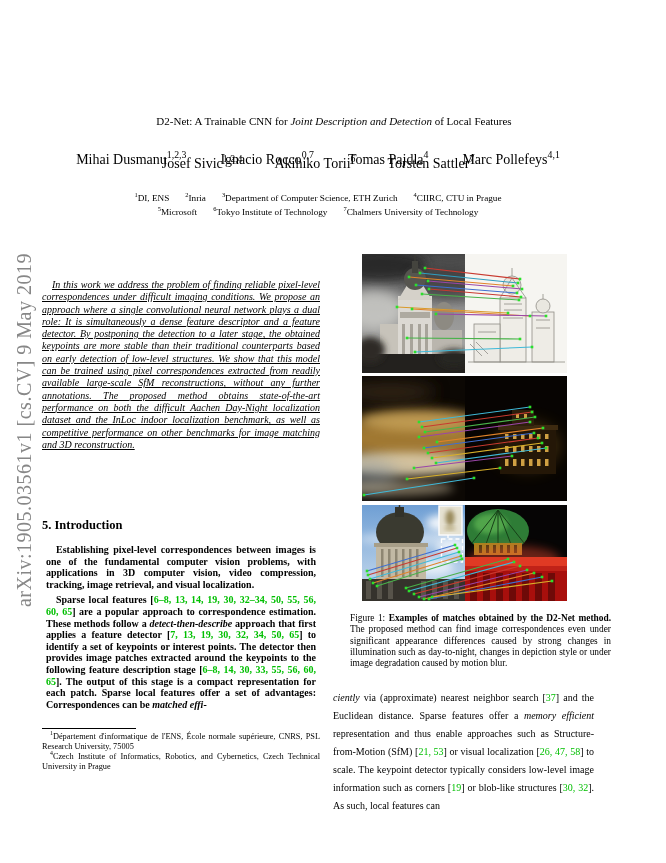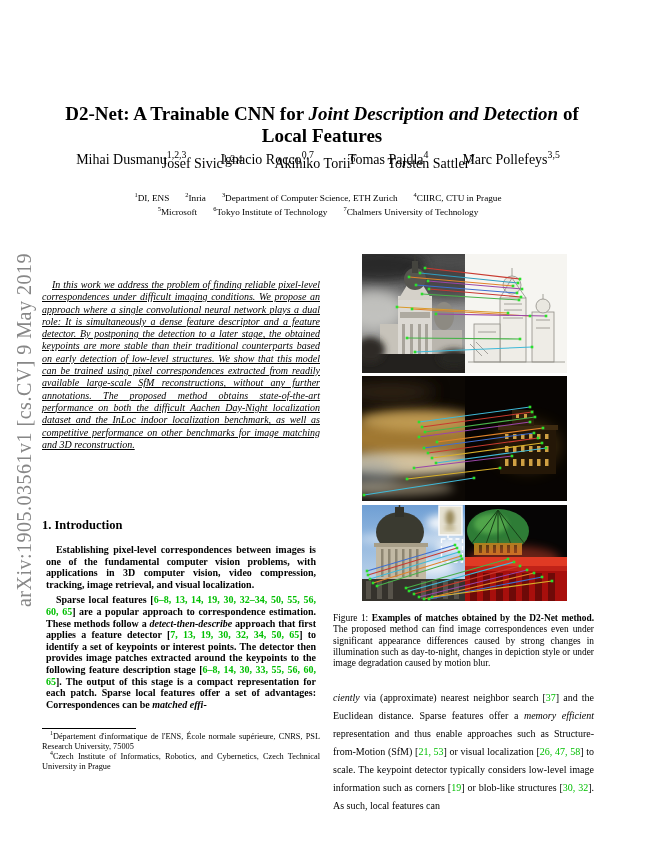--- a/index.html
+++ b/index.html
@@ -1,22 +1,22 @@
 <!DOCTYPE html>
 <html><head>
 <meta charset="utf-8">
 <style>
   html,body{margin:0;padding:0;background:#ffffff;}
   .page{position:relative;width:666px;height:863px;background:#ffffff;overflow:hidden;
         font-family:"Liberation Serif","DejaVu Serif",serif;color:#000;}
   .watermark{position:absolute;left:-204px;top:417px;width:460px;height:26px;
         transform:rotate(-90deg);transform-origin:center center;text-align:center;
         font-size:20px;letter-spacing:.5px;color:#878787;white-space:nowrap;}
-  .title{position:absolute;top:99px;left:42px;width:552px;margin:4px;text-align:center;
-        font-size:19px;font-weight:bold;}
+  .title{position:absolute;top:99px;left:42px;width:552px;margin:16px;text-align:center;
+        font-size:11px;font-weight:normal;}
   .authors-row{position:absolute;left:42px;width:552px;display:flex;justify-content:center;
         column-gap:34px;font-size:14px;}
   .authors-row.r1{top:152px;} .authors-row.r2{top:156px;column-gap:32px;}
   .affil-row{position:absolute;left:42px;width:552px;display:flex;justify-content:center;
         column-gap:16px;font-size:9.2px;}
   .affil-row.r1{top:193px;} .affil-row.r2{top:207px;}
   sup{font-size:70%;line-height:0;}
   .abs-head{position:absolute;top:253px;left:42px;width:278px;text-align:center;
         font-size:12.5px;font-weight:bold;}
   .abs-body{position:absolute;top:279px;left:42px;width:278px;font-size:10px;line-height:12.3px;
@@ -24,62 +24,62 @@
   .sec-head{position:absolute;top:518px;left:42px;width:278px;font-size:12.5px;font-weight:bold;}
   .body-col{position:absolute;top:540px;left:42px;width:278px;font-size:10px;line-height:11.6px;
         text-align:justify;}
   .body-col p{margin:4px;text-indent:10px;font-weight:bold;}
   .fn-rule{position:absolute;top:728px;left:42px;width:94px;border-top:1px solid #000;height:0;}
   .footnotes{position:absolute;top:732px;left:42px;width:278px;font-size:8.3px;line-height:9.9px;
         text-align:justify;}
   .footnotes p{margin:0;text-indent:8px;}
   .fig-img{position:absolute;left:362px;width:205px;display:block;}
   .fig1{top:254px;height:119px;} .fig2{top:376px;height:125px;} .fig3{top:505px;height:96px;}
-  .caption{position:absolute;top:613px;left:333px;width:261px;font-size:9.4px;line-height:11.3px;
+  .caption{position:absolute;top:613px;left:350px;width:261px;font-size:9.4px;line-height:11.3px;
         text-align:justify;}
   .cont-para{position:absolute;top:689px;left:333px;width:261px;font-size:10px;line-height:18px;
         text-align:justify;}
   .cite{color:#00bf00;}
   svg{display:block;}
 </style>
 </head>
 <body>
 
 <div class="page">
 
   <div class="watermark">arXiv:1905.03561v1  [cs.CV]  9 May 2019</div>
 
   <h1 class="title"><span>D2-Net: A Trainable CNN for </span><i>Joint Description and Detection</i><span> of Local Features</span></h1>
 
   <div class="authors-row r1" id="authors-row-1">
       <span>Mihai Dusmanu<sup>1,2,3</sup></span>
       <span>Ignacio Rocco<sup>0,7</sup></span>
       <span>Tomas Pajdla<sup>4</sup></span>
-      <span>Marc Pollefeys<sup>3,5</sup></span>
+      <span>Marc Pollefeys<sup>4,1</sup></span>
     </div>
   <div class="authors-row r2" id="authors-row-2">
       <span>Josef Sivic<sup>1,2,4</sup></span>
       <span>Akihiko Torii<sup>6</sup></span>
       <span>Torsten Sattler<sup>7</sup></span>
     </div>
   <div class="affil-row r1" id="affil-row-1">
       <span><sup>1</sup>DI, ENS</span>
       <span><sup>2</sup>Inria</span>
       <span><sup>3</sup>Department of Computer Science, ETH Zurich</span>
       <span><sup>4</sup>CIIRC, CTU in Prague</span>
     </div>
   <div class="affil-row r2" id="affil-row-2">
       <span><sup>5</sup>Microsoft</span>
       <span><sup>6</sup>Tokyo Institute of Technology</span>
       <span><sup>7</sup>Chalmers University of Technology</span>
     </div>
 
   <div class="abs-body">In this work we address the problem of finding reliable pixel-level correspondences under difficult imaging conditions. We propose an approach where a single convolutional neural network plays a dual role: It is simultaneously a dense feature descriptor and a feature detector. By postponing the detection to a later stage, the obtained keypoints are more stable than their traditional counterparts based on early detection of low-level structures. We show that this model can be trained using pixel correspondences extracted from readily available large-scale SfM reconstructions, without any further annotations. The proposed method obtains state-of-the-art performance on both the difficult Aachen Day-Night localization dataset and the InLoc indoor localization benchmark, as well as competitive performance on other benchmarks for image matching and 3D reconstruction.</div>
 
-  <div class="sec-head">1. Introduction</div>
+  <div class="sec-head">5. Introduction</div>
   <div class="body-col">
     <p>Establishing pixel-level correspondences between images is one of the fundamental computer vision problems, with applications in 3D computer vision, video compression, tracking, image retrieval, and visual localization.</p>
     <p>Sparse local features [<span class="cite">6–8, 13, 14, 19, 30, 32–34, 50, 55, 56, 60, 65</span>] are a popular approach to correspondence estimation. These methods follow a <i>detect-then-describe</i> approach that first applies a feature detector [<span class="cite">7, 13, 19, 30, 32, 34, 50, 65</span>] to identify a set of keypoints or interest points. The detector then provides image patches extracted around the keypoints to the following feature description stage [<span class="cite">6–8, 14, 30, 33, 55, 56, 60, 65</span>]. The output of this stage is a compact representation for each patch. Sparse local features offer a set of advantages: Correspondences can be <i>matched effi-</i></p>
   </div>
 
   <div class="fn-rule"></div>
   <div class="footnotes" id="footnotes">
       <p><sup>1</sup>Département d'informatique de l'ENS, École normale supérieure, CNRS, PSL Research University, 75005</p>
       <p><sup>4</sup>Czech Institute of Informatics, Robotics, and Cybernetics, Czech Technical University in Prague</p>
     </div>

